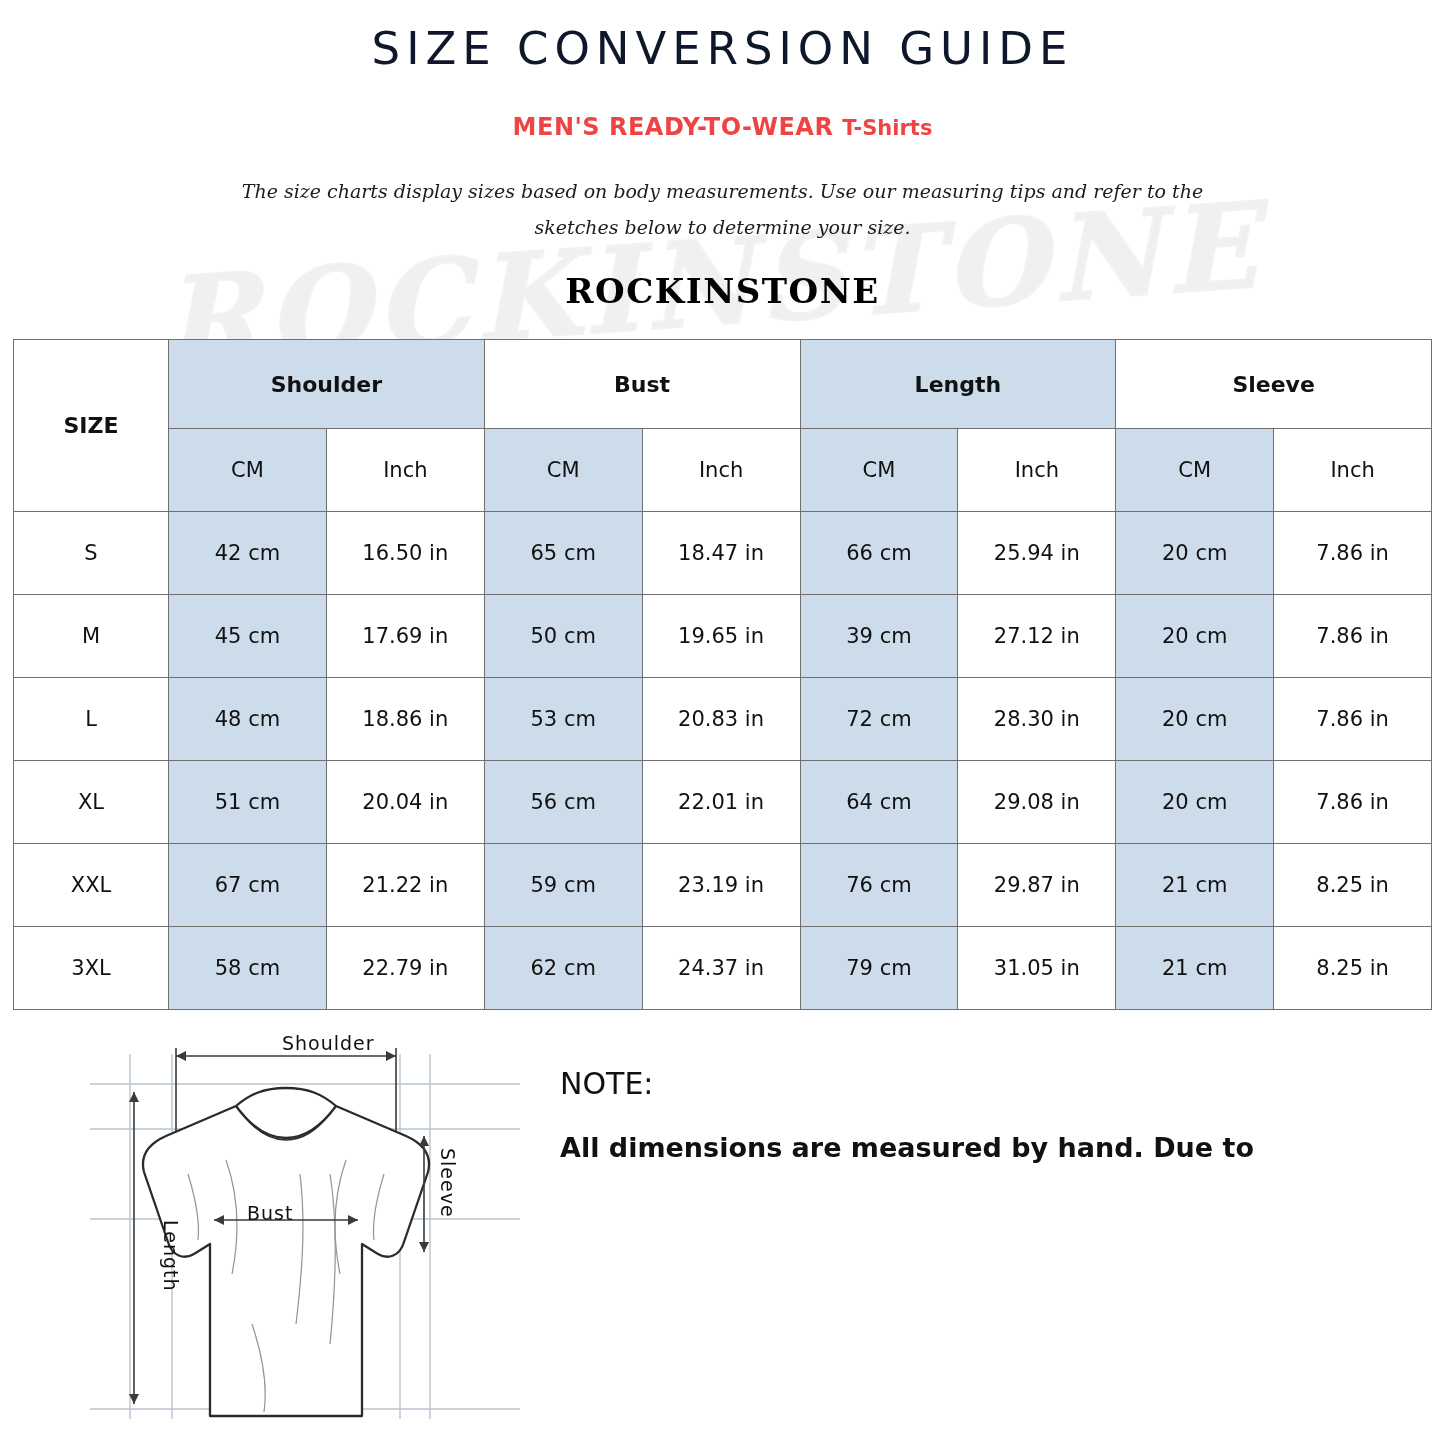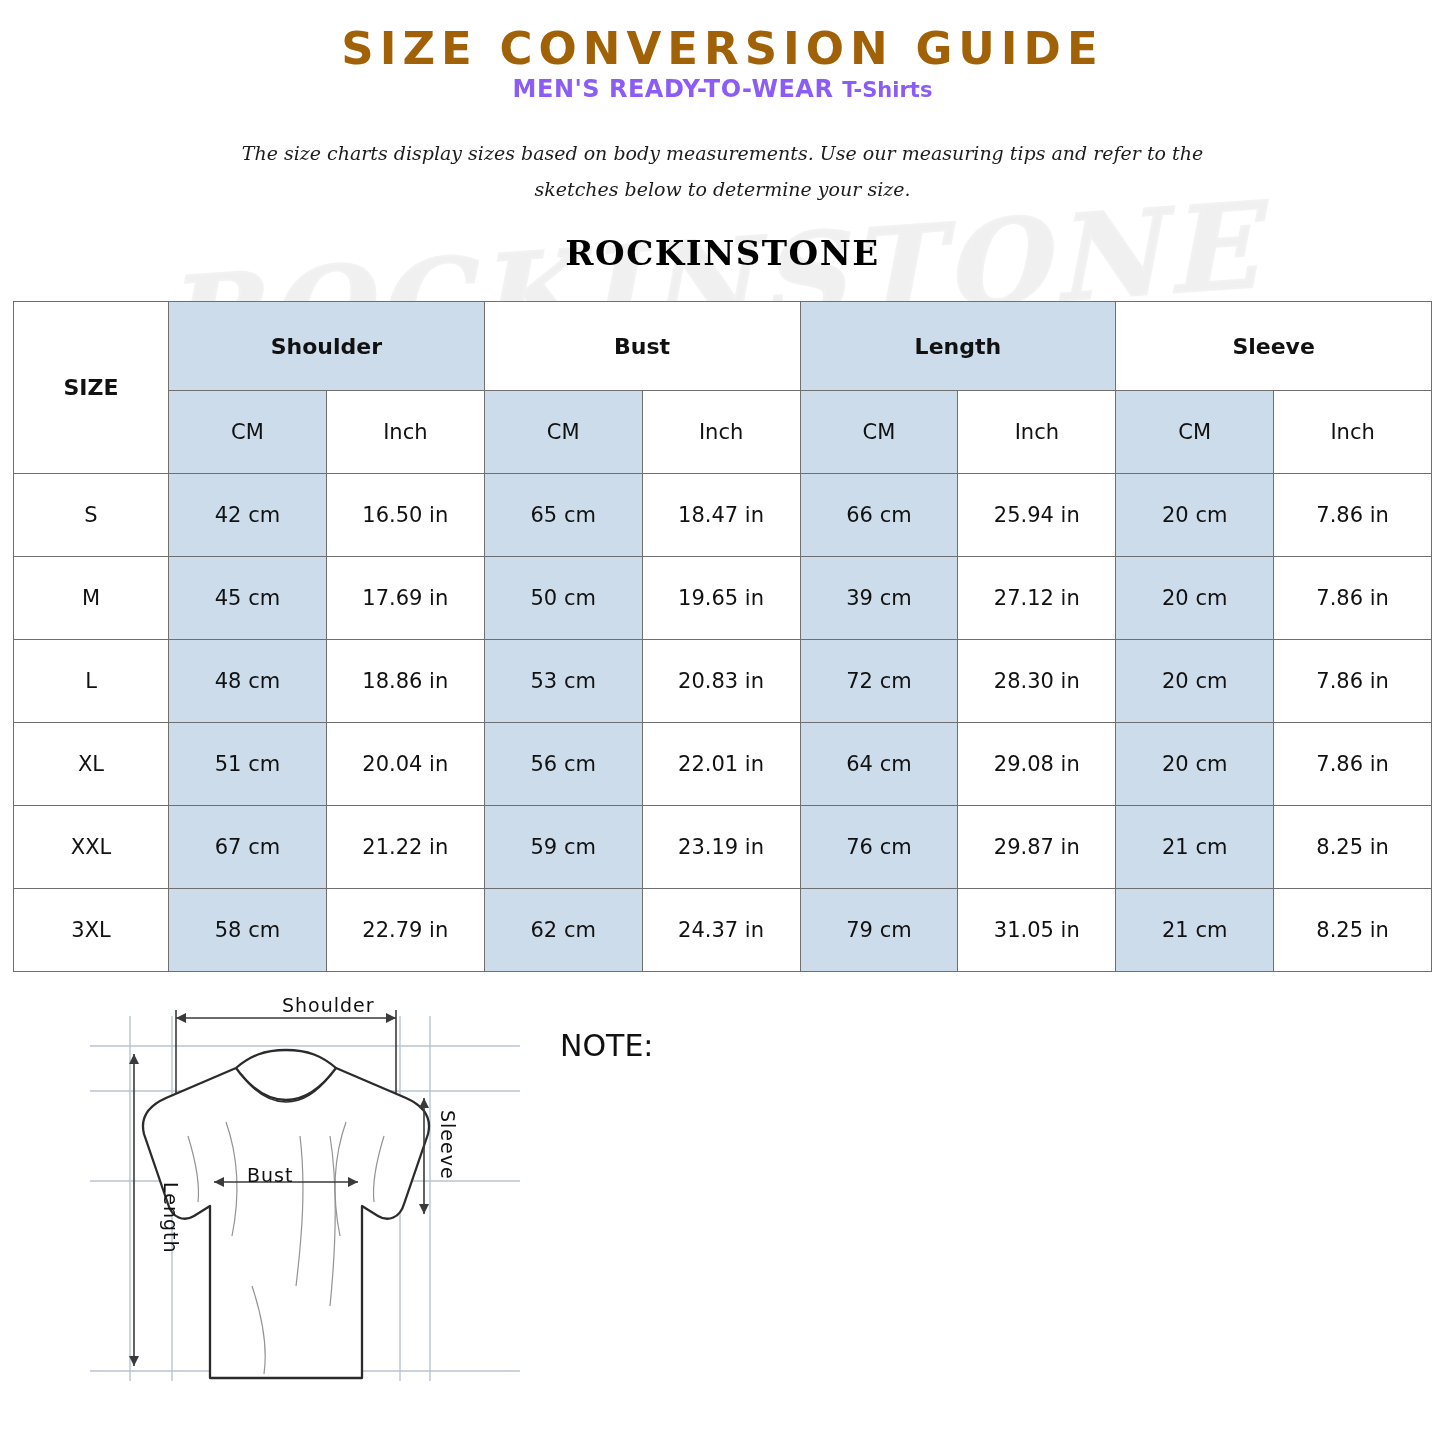--- a/index.html
+++ b/index.html
@@ -38,31 +38,32 @@
     -webkit-text-stroke: 2px #f2f2f2;
   }
 
   .content { position: relative; z-index: 2; }
 
   
   .title {
     text-align: center;
     font-family: "DejaVu Sans", sans-serif;
     font-size: 45px;
-    font-weight: bold;
+    font-weight: normal;
     letter-spacing: 6px;
-    color: #a16207;
+    color: #0f172a;
     padding-top: 22px;
   }
   .subtitle {
     text-align: center;
     font-size: 24px;
     font-weight: bold;
     letter-spacing: 0.5px;
-    color: #8b5cf6;
+    color: #ef4444;
+    margin-top: 38px;
   }
   .subtitle .sub-b {
     font-size: 21px;
     letter-spacing: 0px;
   }
   .intro {
     margin: 32px auto 0 auto;
     width: 980px;
     text-align: center;
     font-family: "DejaVu Serif", serif;
@@ -329,18 +330,19 @@
       </svg>
       <div class="sk-label" style="left:282px; top:8px;">Shoulder</div>
       <div class="sk-label" style="left:247px; top:178px;">Bust</div>
       <div class="sk-label sk-vert" style="left:160px; top:196px;">Length</div>
       <div class="sk-label sk-vert" style="left:437px; top:124px;">Sleeve</div>
     </div>
 
     <div class="note-wrap">
       <div class="note-title">NOTE:</div>
       <div class="note-body">
+        <div>All dimensions are measured by hand. Due to</div>
       </div>
     </div>
 
   </div>
 
 </div>
 
 </body></html>

